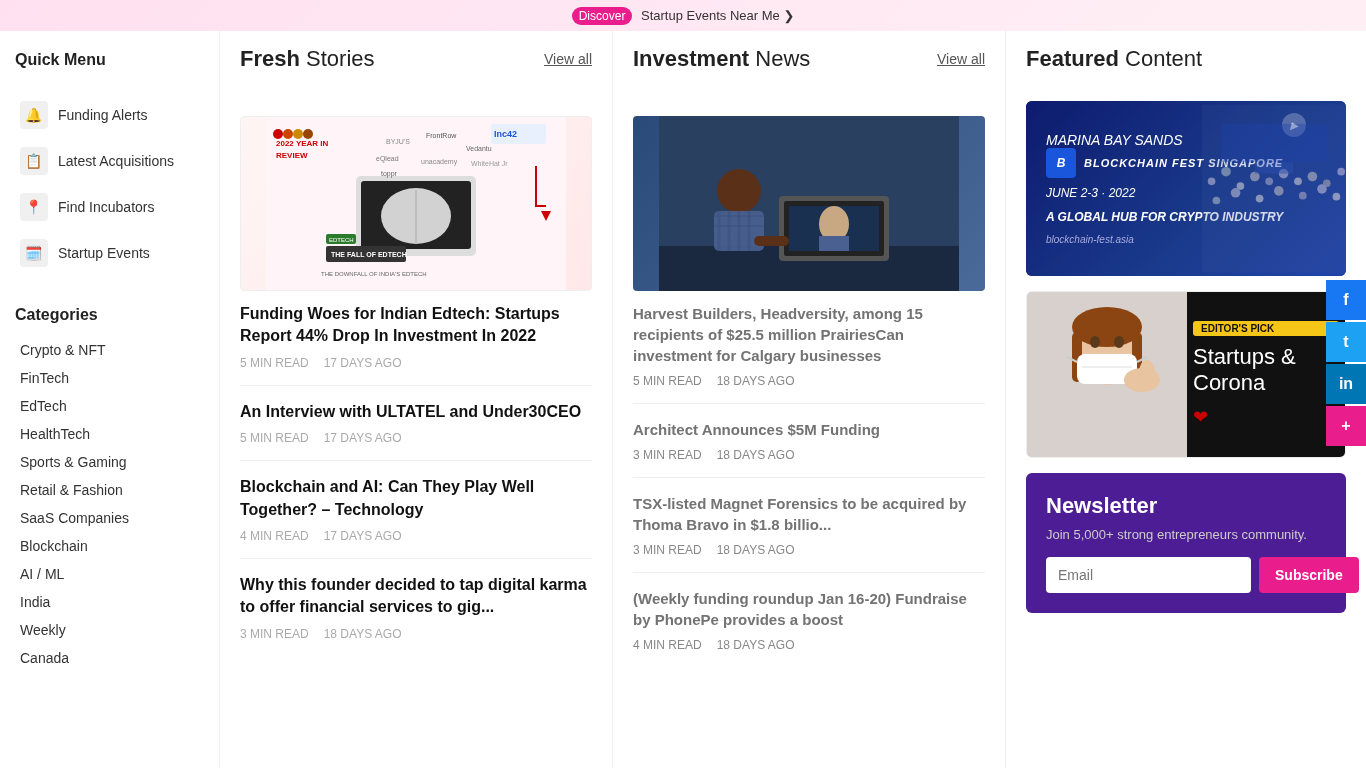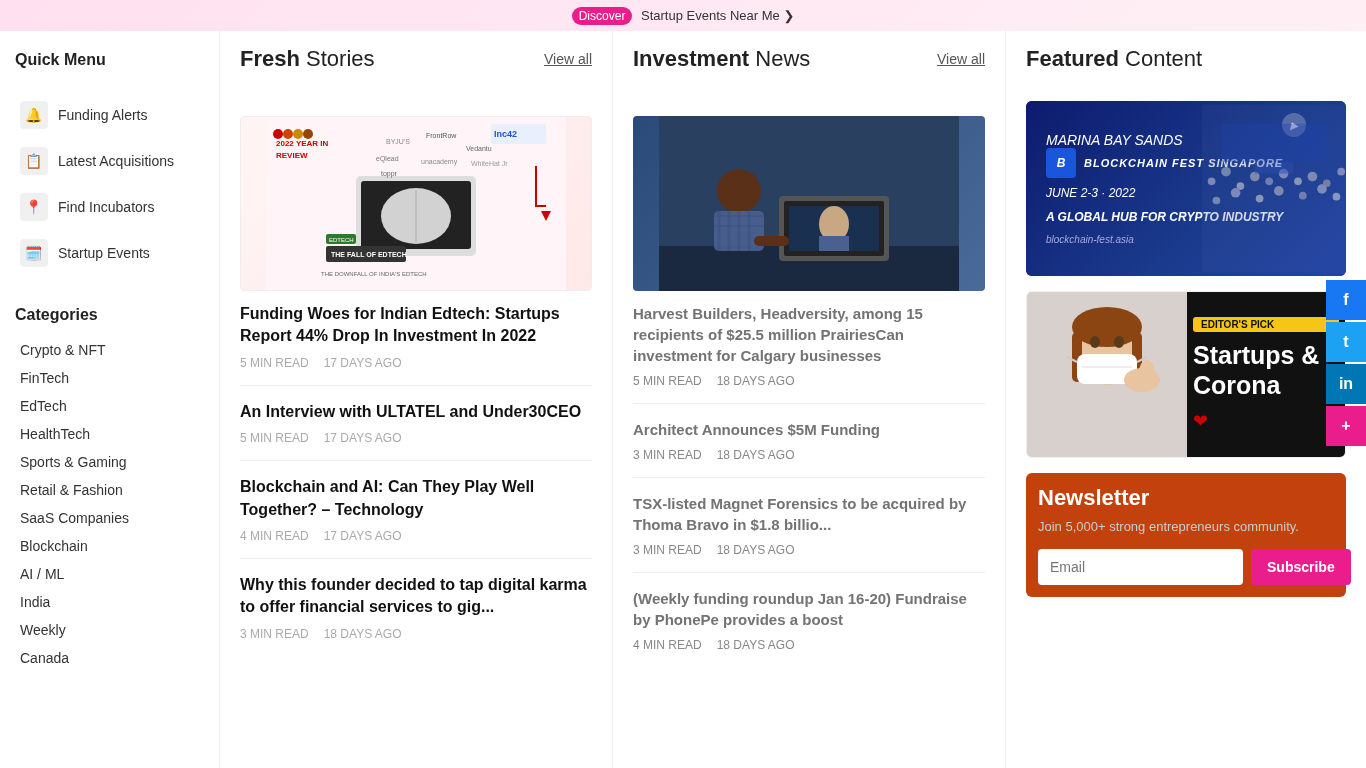--- a/index.html
+++ b/index.html
@@ -245,30 +245,30 @@
       background: #f5c518;
       color: #111;
       font-size: 10px;
       font-weight: bold;
       padding: 2px 8px;
       border-radius: 3px;
       display: inline-block;
       margin-bottom: 8px;
     }
     .corona-title {
-      font-size: 25px;
-      font-weight: bold;
+      font-size: 22px;
+      font-weight: normal;
       line-height: 1.2;
     }
 
     
     .newsletter-box {
-      background: #c2410c;
+      background: #4c1d95;
       border-radius: 6px;
-      padding: 12px;
+      padding: 20px;
       color: white;
     }
     .newsletter-title {
       font-size: 22px;
       font-weight: bold;
       margin-bottom: 8px;
     }
     .newsletter-desc {
       font-size: 13px;
       color: #ccc;

